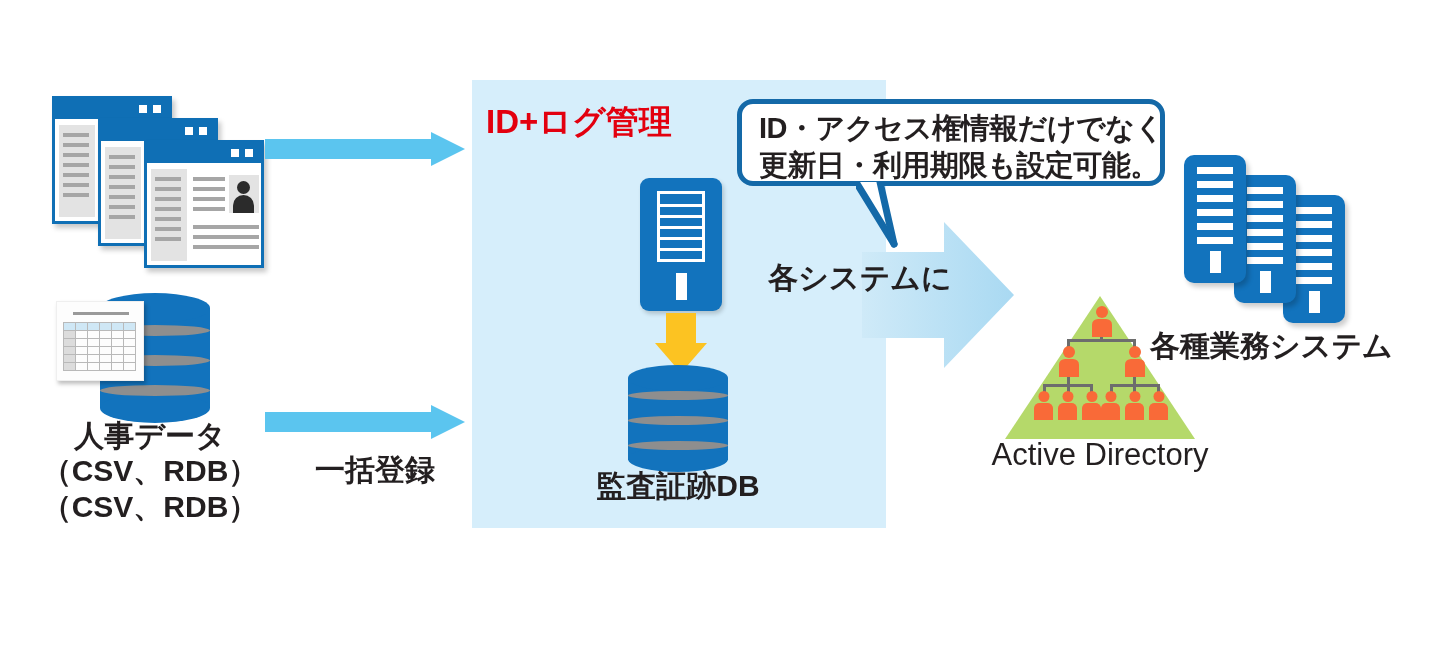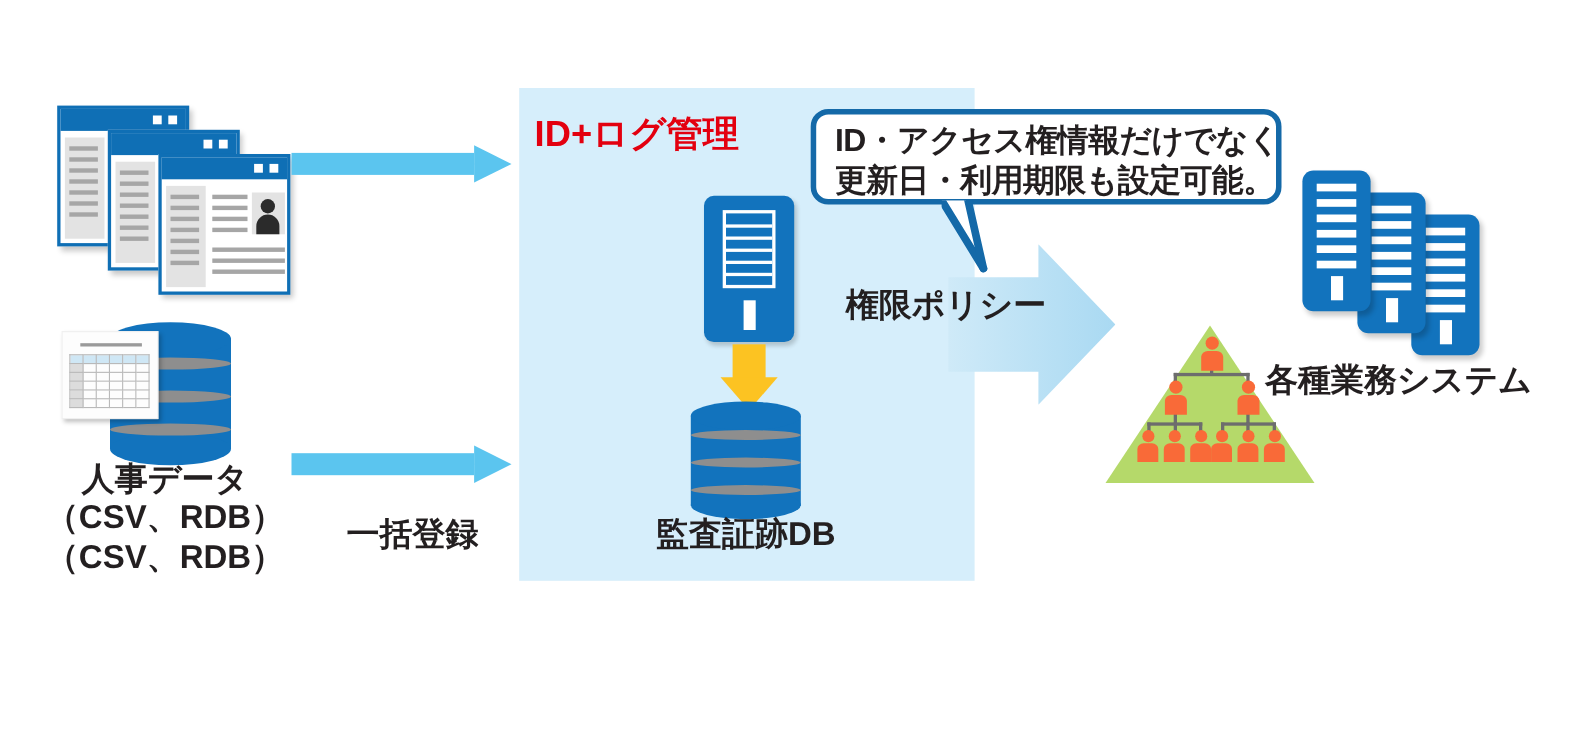--- a/index.html
+++ b/index.html
@@ -108,21 +108,21 @@
 
   
   .rserver{position:absolute;background:#1273bd;border-radius:10px;
            box-shadow:3px 4px 5px rgba(0,0,0,.2);}
   .rserver i{position:absolute;background:#ffffff;height:7px;}
   .rserver .sl{position:absolute;background:#ffffff;width:11px;}
 
   #right-label{left:1150px;top:328px;width:280px;}
   #hr-label{left:5px;top:418px;width:290px;}
   #arrow1-label{left:258px;top:185px;width:230px;}
-  #arrow2-label{left:280px;top:468px;width:190px;}
+  #arrow2-label{left:280px;top:452px;width:190px;}
   #link-label{left:755px;top:260px;width:210px;}
 </style>
 </head>
 <body>
 
 <div class="canvas">
 
   <div class="abs" id="center-panel"></div>
 
   <div class="abs" style="left:52px;top:96px;width:210px;height:172px;">
@@ -320,21 +320,21 @@
   <svg class="abs" id="big-arrow" viewBox="0 0 152 146">
     <defs>
       <linearGradient id="bag" x1="0" y1="0" x2="1" y2="0">
         <stop offset="0%" stop-color="#cfeaf8"></stop>
         <stop offset="100%" stop-color="#a9d9f2"></stop>
       </linearGradient>
     </defs>
     <polygon points="0,30 82,30 82,0 152,73 82,146 82,116 0,116" fill="url(#bag)"></polygon>
   </svg>
   <div class="abs jtext center" id="link-label">
-    <div>権限ポリシー</div>
+    <div>各システムに</div>
   </div>
 
   <div class="abs" id="ad-group">
     <div id="ad-tri"></div>
 
     <div class="conn" style="left:95px;top:33px;width:3px;height:12px;"></div>
     <div class="conn" style="left:62px;top:43px;width:69px;height:3px;"></div>
     <div class="conn" style="left:62px;top:43px;width:3px;height:10px;"></div>
     <div class="conn" style="left:128px;top:43px;width:3px;height:10px;"></div>
     <div class="conn" style="left:62px;top:78px;width:3px;height:12px;"></div>
@@ -380,20 +380,21 @@
     </div>
     <div class="person" style="left:118px;top:95px;width:24px;height:28px;">
       <div class="h" style="top:0;width:11px;height:11px;"></div>
       <div class="b" style="left:2px;top:12px;width:19px;height:17px;"></div>
     </div>
     <div class="person" style="left:142px;top:95px;width:24px;height:28px;">
       <div class="h" style="top:0;width:11px;height:11px;"></div>
       <div class="b" style="left:2px;top:12px;width:19px;height:17px;"></div>
     </div>
   </div>
+  <div class="abs" id="ad-label">Active Directory</div>
 
   <div class="abs" style="left:1178px;top:155px;width:185px;height:175px;">
     <div class="rserver" style="left:105px;top:40px;width:62px;height:128px;">
       <i style="left:13px;top:12px;width:36px;"></i>
       <i style="left:13px;top:26px;width:36px;"></i>
       <i style="left:13px;top:40px;width:36px;"></i>
       <i style="left:13px;top:54px;width:36px;"></i>
       <i style="left:13px;top:68px;width:36px;"></i>
       <i style="left:13px;top:82px;width:36px;"></i>
       <div class="sl" style="left:26px;top:96px;height:22px;"></div>

